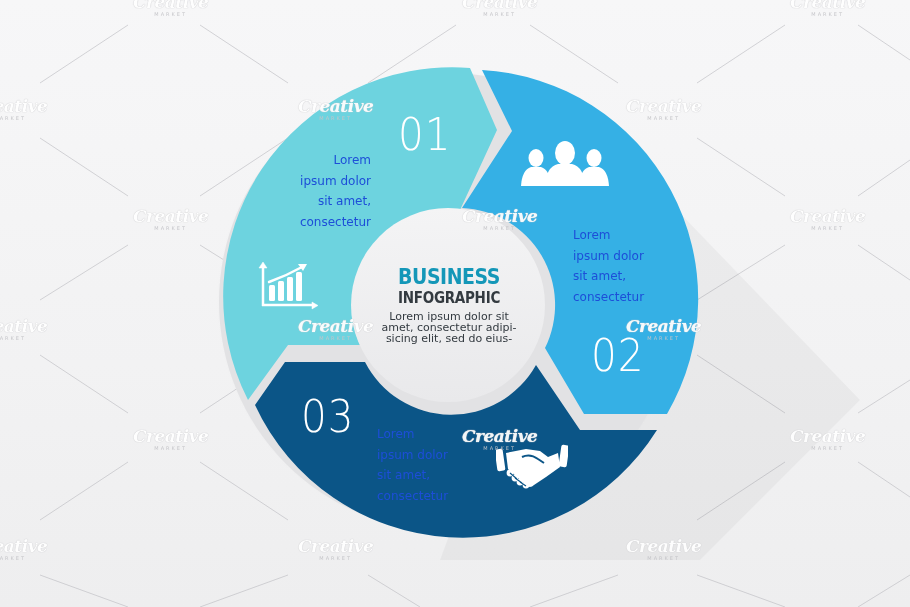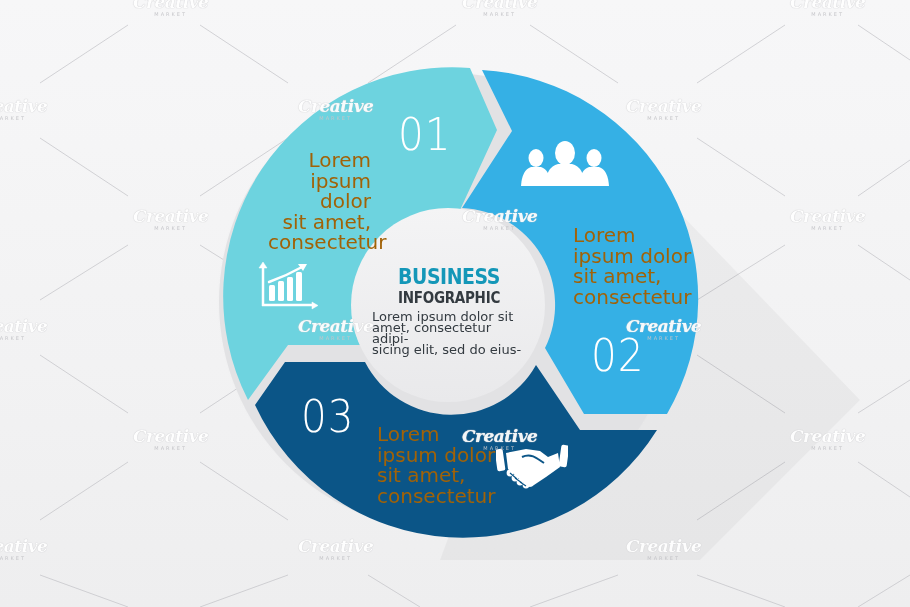--- a/index.html
+++ b/index.html
@@ -15,44 +15,44 @@
     font-style: italic; font-weight: bold; font-size: 17px; letter-spacing: -0.5px;
     text-shadow: 0 0 1px #c9c9cc, 0 0 1px #c9c9cc;
     opacity: 0.95; pointer-events: none; line-height: 1;
   }
   .watermark .sub {
     display: block; font-family: "DejaVu Sans", sans-serif; font-style: normal;
     font-weight: normal; font-size: 5px; letter-spacing: 2px; text-align: center;
     color: #c4c4c8; text-shadow: none; margin-top: 1px;
   }
   .txt {
-    position: absolute; color: #a16207; font-family: "DejaVu Sans", sans-serif;
-    font-size: 20px; line-height: 20.5px; white-space: pre-line;
+    position: absolute; color: #1d4ed8; font-family: "DejaVu Sans", sans-serif;
+    font-size: 12px; line-height: 20.5px; white-space: pre-line;
   }
   .num {
     position: absolute; color: #ffffff; font-family: "DejaVu Sans", sans-serif;
     font-weight: 300; font-size: 44px; line-height: 44px; letter-spacing: 1px;
     transform: scaleX(0.92); transform-origin: left top;
   }
   .center-title {
     position: absolute; left: 360px; top: 266px; width: 178px; text-align: center;
     font-family: "DejaVu Sans", sans-serif; font-weight: bold; color: #1497b8;
     font-size: 21px; line-height: 22px; letter-spacing: -0.5px;
     transform: scaleX(0.9); transform-origin: center top;
   }
   .center-sub {
     position: absolute; left: 360px; top: 289px; width: 178px; text-align: center;
     font-family: "DejaVu Sans", sans-serif; font-weight: bold; color: #333a40;
     font-size: 15px; line-height: 18px; letter-spacing: -0.3px;
     transform: scaleX(0.9); transform-origin: center top;
   }
   .center-body {
-    position: absolute; left: 372px; top: 311px; width: 154px; 
+    position: absolute; left: 372px; top: 311px; width: 154px; text-align: center;
     font-family: "DejaVu Sans", sans-serif; color: #333a40;
-    font-size: 13px; line-height: 11px; white-space: pre-line;
+    font-size: 11px; line-height: 11px; white-space: pre-line;
   }
 </style>
 </head>
 <body>
 
 <div class="stage">
 
   <svg width="910" height="607" style="position:absolute;left:0;top:0;">
     <g stroke="#bdbdc2" stroke-width="0.8" opacity="0.8">
       <line x1="40" y1="83" x2="128" y2="25"></line>

